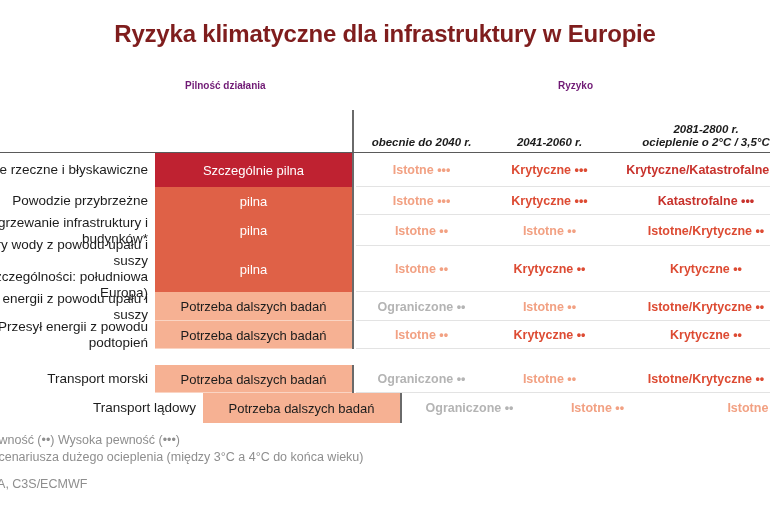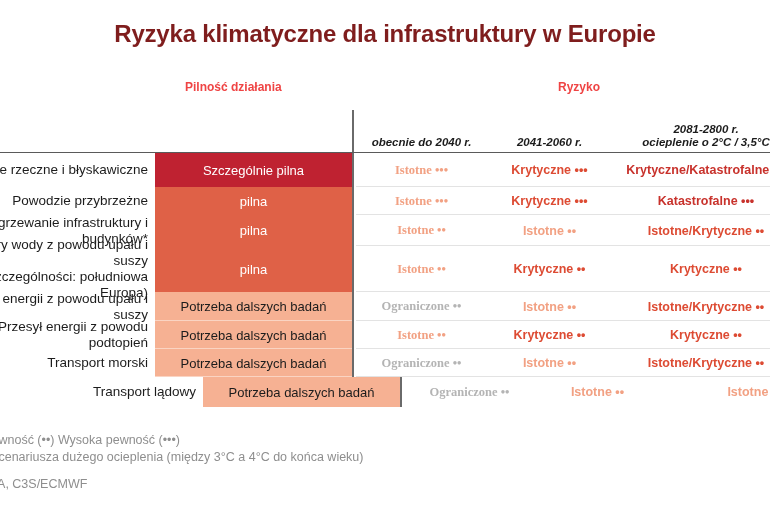--- a/index.html
+++ b/index.html
@@ -26,23 +26,23 @@
     font-size: 24px;
     font-weight: bold;
     color: #7f1d1d;
     letter-spacing: -0.2px;
     white-space: nowrap;
   }
 
   
   .group-head {
     position: absolute;
-    font-size: 12px;
-    font-weight: bold;
-    color: #ef4444;
+    font-size: 10px;
+    font-weight: bold;
+    color: #701a75;
     white-space: nowrap;
   }
   .group-urgency { top: 80px; left: 185px; }
   .group-risk    { top: 80px; left: 558px; }
 
   
   .table {
     position: absolute;
     top: 110px;
     left: 0;
@@ -123,21 +123,21 @@
     position: absolute;
     top: 0;
     bottom: 0;
     display: flex;
     align-items: center;
     justify-content: center;
     font-size: 12.5px;
     font-weight: bold;
     white-space: nowrap;
   }
-  .r1 { left: 356px; width: 131px; font-family: Liberation Serif, serif; }
+  .r1 { left: 356px; width: 131px; }
   .r2 { left: 487px; width: 125px; }
   .r3 { left: 612px; width: 188px; }
 
   .rowline {
     position: absolute;
     left: 356px;
     right: 0;
     bottom: 0;
     height: 1px;
     background: #e3e3e3;
@@ -250,21 +250,21 @@
           <span class="sub">Przesył energii z powodu podtopień</span>
         </div>
         <div class="cell-urgency" style="background: rgb(246, 177, 147); color: rgb(28, 28, 28);">Potrzeba dalszych badań</div>
         <div class="rowline-urg"></div>
         <div class="vdiv"></div>
         <div class="cell-risk r1" style="color: rgb(242, 161, 131);">Istotne ••</div>
         <div class="cell-risk r2" style="color: rgb(221, 75, 51);">Krytyczne ••</div>
         <div class="cell-risk r3" style="color: rgb(221, 75, 51);">Krytyczne ••</div>
         <div class="rowline"></div>
       </div>
-      <div class="row" style="height: 28px;">
+      <div class="row" style="height: 28px; margin-top: 16px;">
         <div class="cell-label">
           <span class="sub">Transport morski</span>
         </div>
         <div class="cell-urgency" style="background: rgb(246, 177, 147); color: rgb(28, 28, 28);">Potrzeba dalszych badań</div>
         <div class="rowline-urg"></div>
         <div class="vdiv"></div>
         <div class="cell-risk r1" style="color: rgb(180, 180, 180);">Ograniczone ••</div>
         <div class="cell-risk r2" style="color: rgb(242, 161, 131);">Istotne ••</div>
         <div class="cell-risk r3" style="color: rgb(221, 75, 51);">Istotne/Krytyczne ••</div>
         <div class="rowline"></div>

